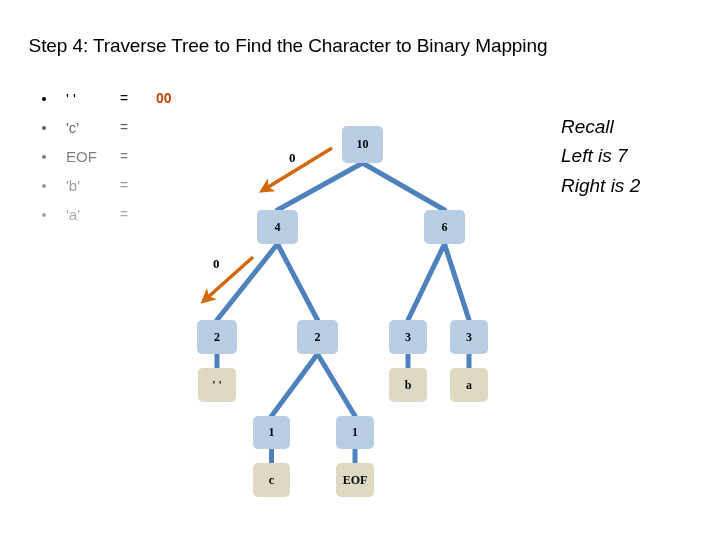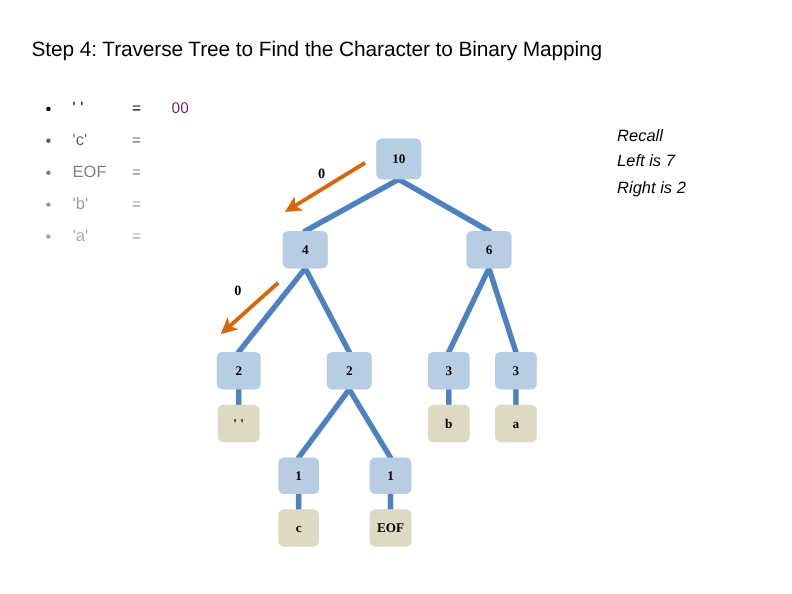--- a/index.html
+++ b/index.html
@@ -70,35 +70,35 @@
     left: 84px;
     top: 0;
     font-size: 14px;
     color: #000;
   }
   #mapping-list li .code {
     position: absolute;
     left: 120px;
     top: 0;
     font-size: 14px;
-    font-weight: normal;
-    color: #701a75;
+    font-weight: bold;
+    color: #c2410c;
   }
   #mapping-list li.faded-1 { opacity: 0.62; }
   #mapping-list li.faded-2 { opacity: 0.50; }
   #mapping-list li.faded-3 { opacity: 0.40; }
   #mapping-list li.faded-4 { opacity: 0.34; }
 
   
   #recall-note {
     position: absolute;
     left: 561px;
     top: 112px;
     font-style: italic;
-    font-size: 15px;
+    font-size: 19px;
     line-height: 1.55;
     color: #000;
     white-space: nowrap;
   }
 
   
   #tree {
     position: absolute;
     left: 0;
     top: 0;

